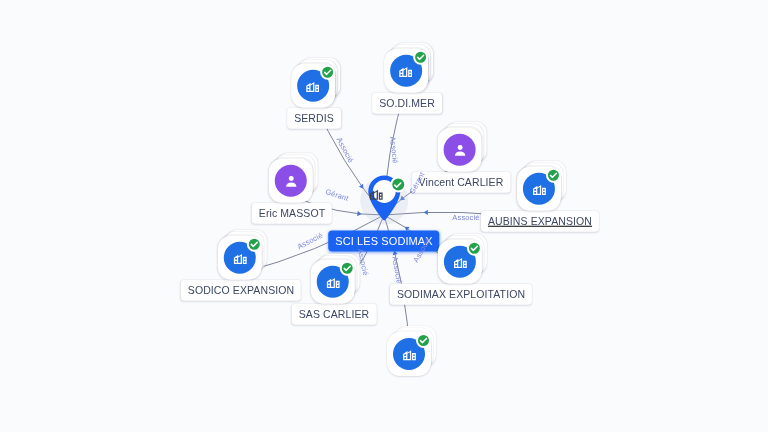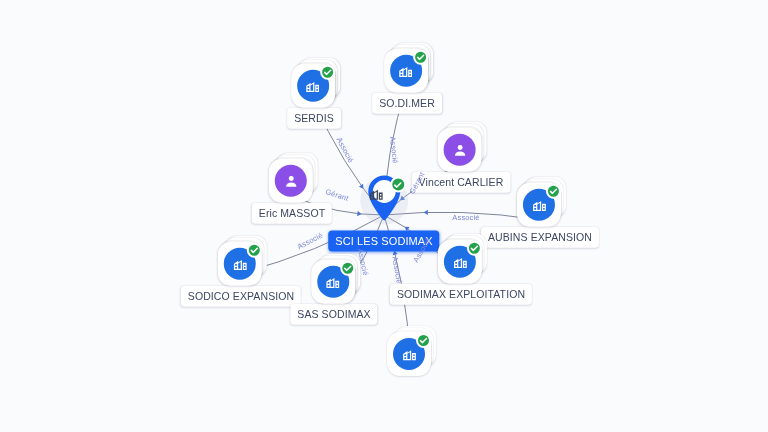--- a/index.html
+++ b/index.html
@@ -252,40 +252,40 @@
           <div class="card c0"></div>
           <div class="medallion person">
             <svg width="17" height="17" viewBox="0 0 24 24" aria-hidden="true">
               <circle cx="12" cy="8.1" r="3.5" fill="#ffffff"></circle>
               <path fill="#ffffff" d="M4.8 19.4c0-3.6 3.2-5.6 7.2-5.6s7.2 2 7.2 5.6v.4H4.8v-.4Z"></path>
             </svg>
           </div>
         </div>
         <div class="node-label">Eric MASSOT</div>
       </div>
-      <div class="node" style="left: 540px; top: 214px;">
+      <div class="node" style="left: 540px; top: 198px; text-decoration: underline;">
         <div class="node-stack">
           <div class="card c3"></div>
           <div class="card c2"></div>
           <div class="card c1"></div>
           <div class="card c0"></div>
           <div class="medallion company">
             <svg width="17" height="17" viewBox="0 0 24 24" aria-hidden="true">
               <path fill="#ffffff" d="M3 20V11.2L9.1 7.1V9.6L14.4 6V20H3Zm1.8-1.8h2.4v-2.4H4.8v2.4Zm0-4.1h2.4v-2.4H4.8v2.4Zm4.2 4.1h3.6V8.9L9 11.1v7.1Zm6.6 1.8V10h5.4v10h-5.4Zm1.7-1.8h2v-2.2h-2v2.2Zm0-4h2v-2.2h-2v2.2Z"></path>
             </svg>
           </div>
           <div class="verified">
             <svg width="9" height="9" viewBox="0 0 12 12" aria-hidden="true">
               <path d="M2 6.2 L4.7 8.8 L10 3.3" stroke="#ffffff" stroke-width="2" fill="none" stroke-linecap="round" stroke-linejoin="round"></path>
             </svg>
           </div>
         </div>
         <div class="node-label">AUBINS EXPANSION</div>
       </div>
-      <div class="node" style="left: 241px; top: 273px;">
+      <div class="node" style="left: 241px; top: 267px;">
         <div class="node-stack">
           <div class="card c3"></div>
           <div class="card c2"></div>
           <div class="card c1"></div>
           <div class="card c0"></div>
           <div class="medallion company">
             <svg width="17" height="17" viewBox="0 0 24 24" aria-hidden="true">
               <path fill="#ffffff" d="M3 20V11.2L9.1 7.1V9.6L14.4 6V20H3Zm1.8-1.8h2.4v-2.4H4.8v2.4Zm0-4.1h2.4v-2.4H4.8v2.4Zm4.2 4.1h3.6V8.9L9 11.1v7.1Zm6.6 1.8V10h5.4v10h-5.4Zm1.7-1.8h2v-2.2h-2v2.2Zm0-4h2v-2.2h-2v2.2Z"></path>
             </svg>
           </div>
@@ -307,21 +307,21 @@
             <svg width="17" height="17" viewBox="0 0 24 24" aria-hidden="true">
               <path fill="#ffffff" d="M3 20V11.2L9.1 7.1V9.6L14.4 6V20H3Zm1.8-1.8h2.4v-2.4H4.8v2.4Zm0-4.1h2.4v-2.4H4.8v2.4Zm4.2 4.1h3.6V8.9L9 11.1v7.1Zm6.6 1.8V10h5.4v10h-5.4Zm1.7-1.8h2v-2.2h-2v2.2Zm0-4h2v-2.2h-2v2.2Z"></path>
             </svg>
           </div>
           <div class="verified">
             <svg width="9" height="9" viewBox="0 0 12 12" aria-hidden="true">
               <path d="M2 6.2 L4.7 8.8 L10 3.3" stroke="#ffffff" stroke-width="2" fill="none" stroke-linecap="round" stroke-linejoin="round"></path>
             </svg>
           </div>
         </div>
-        <div class="node-label">SAS SODIMAX</div>
+        <div class="node-label">SAS CARLIER</div>
       </div>
       <div class="node" style="left: 461px; top: 271px;">
         <div class="node-stack">
           <div class="card c3"></div>
           <div class="card c2"></div>
           <div class="card c1"></div>
           <div class="card c0"></div>
           <div class="medallion company">
             <svg width="17" height="17" viewBox="0 0 24 24" aria-hidden="true">
               <path fill="#ffffff" d="M3 20V11.2L9.1 7.1V9.6L14.4 6V20H3Zm1.8-1.8h2.4v-2.4H4.8v2.4Zm0-4.1h2.4v-2.4H4.8v2.4Zm4.2 4.1h3.6V8.9L9 11.1v7.1Zm6.6 1.8V10h5.4v10h-5.4Zm1.7-1.8h2v-2.2h-2v2.2Zm0-4h2v-2.2h-2v2.2Z"></path>

